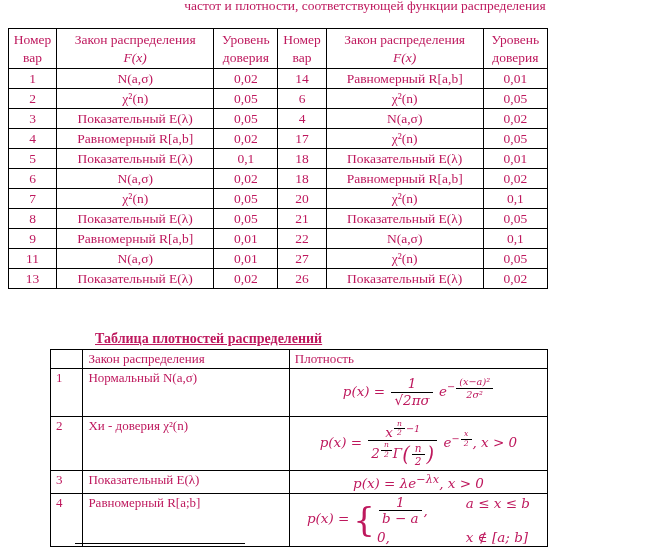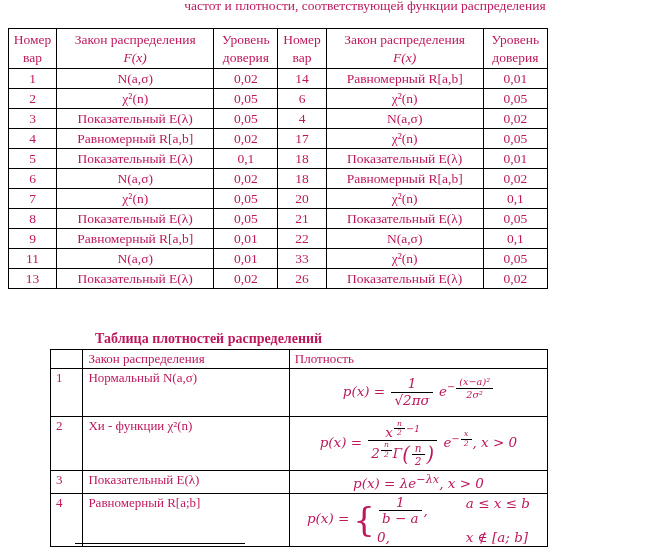--- a/index.html
+++ b/index.html
@@ -11,21 +11,21 @@
   .intro { position: absolute; top: -2px; left: 100px; width: 560px; font-size: 13.5px; text-align: center; white-space: nowrap; }
   .it { font-style: italic; }
 
   table { border-collapse: collapse; }
 
   table.variants { position: absolute; top: 28px; left: 8px; table-layout: fixed; }
   .variants th, .variants td { border: 1px solid #000; text-align: center; padding: 0 2px; overflow: hidden; }
   .variants th { font-weight: normal; height: 40px; line-height: 1.3; font-size: 13.5px; }
   .variants td { height: 20px; font-size: 13.5px; }
 
-  .t2title { position: absolute; top: 331px; left: 95px; font-weight: bold; font-size: 14px; }
+  .t2title { position: absolute; top: 331px; left: 95px; font-weight: bold; font-size: 14px; text-decoration: underline; }
 
   table.dens { position: absolute; top: 349px; left: 50px; font-size: 13px; table-layout: fixed; }
   .dens td { border: 1px solid #000; padding: 1px 5px; vertical-align: top; text-align: left; }
   .dens td.fcell { text-align: center; vertical-align: middle; }
   .dens tr.rh  { height: 17px; }
   .dens tr.r1  { height: 48px; }
   .dens tr.r2  { height: 54px; }
   .dens tr.r3  { height: 17px; }
   .dens tr.r4  { height: 52px; }
 
@@ -159,21 +159,21 @@
           <td>22</td>
           <td>N(a,σ)</td>
           <td>0,1</td>
         </tr>
 
 
         <tr>
           <td>11</td>
           <td>N(a,σ)</td>
           <td>0,01</td>
-          <td>33</td>
+          <td>27</td>
           <td>χ²(n)</td>
           <td>0,05</td>
         </tr>
 
 
         <tr>
           <td>13</td>
           <td>Показательный E(λ)</td>
           <td>0,02</td>
           <td>26</td>
@@ -209,21 +209,21 @@
               <span class="fn">1</span>
               <span class="fd">√2πσ</span>
             </span>
             <span>e</span><span class="exp"><span>−</span><span class="frac"><span class="fn">(x−a)²</span><span class="fd">2σ²</span></span></span>
           </span>
         </td>
       </tr>
 
       <tr class="r2">
         <td>2</td>
-        <td>Хи - функции  χ²(n)</td>
+        <td>Хи - доверия  χ²(n)</td>
         <td class="fcell">
           <span class="math">
             <span>p(x) =</span>
             <span class="frac">
               <span class="fn"><span>x</span><span class="exp"><span class="frac mini"><span class="fn">n</span><span class="fd">2</span></span><span>−1</span></span></span>
               <span class="fd"><span>2</span><span class="exp"><span class="frac mini"><span class="fn">n</span><span class="fd">2</span></span></span><span>Γ</span><span class="bigp">(</span><span class="frac mini"><span class="fn">n</span><span class="fd">2</span></span><span class="bigp">)</span></span>
             </span>
             <span>e</span><span class="exp"><span>−</span><span class="frac mini"><span class="fn">x</span><span class="fd">2</span></span></span><span>, x &gt; 0</span>
           </span>
         </td>

